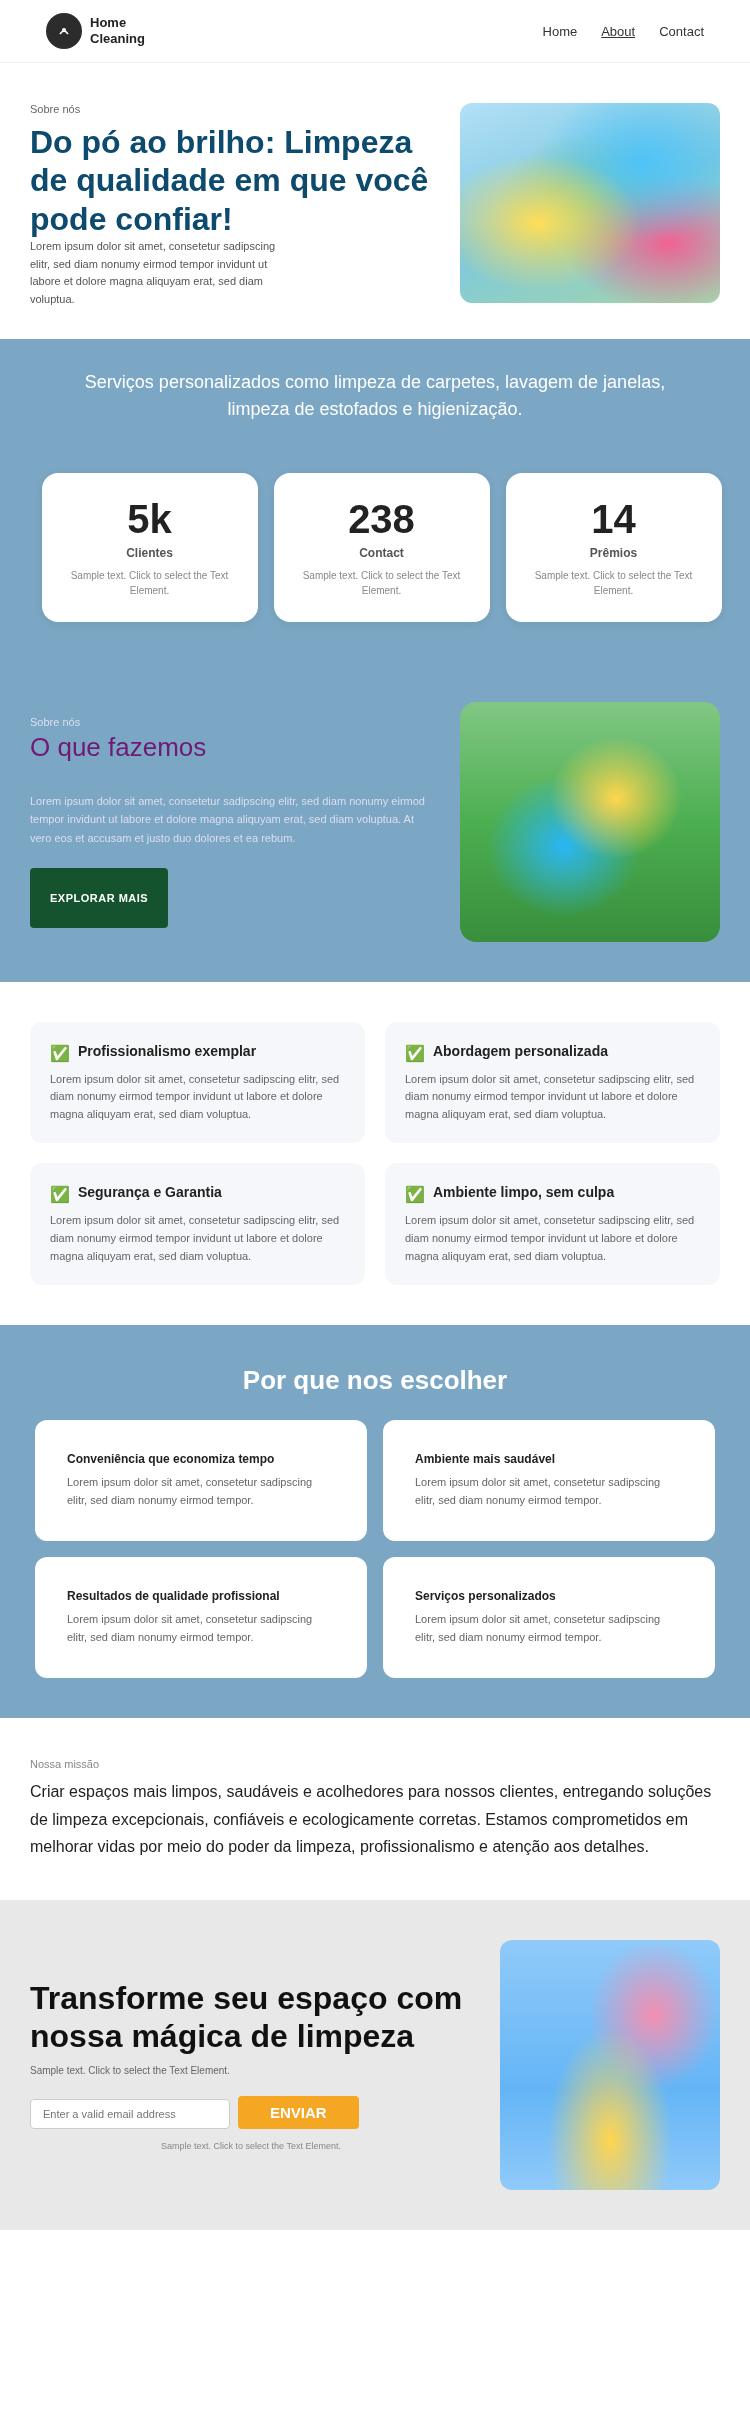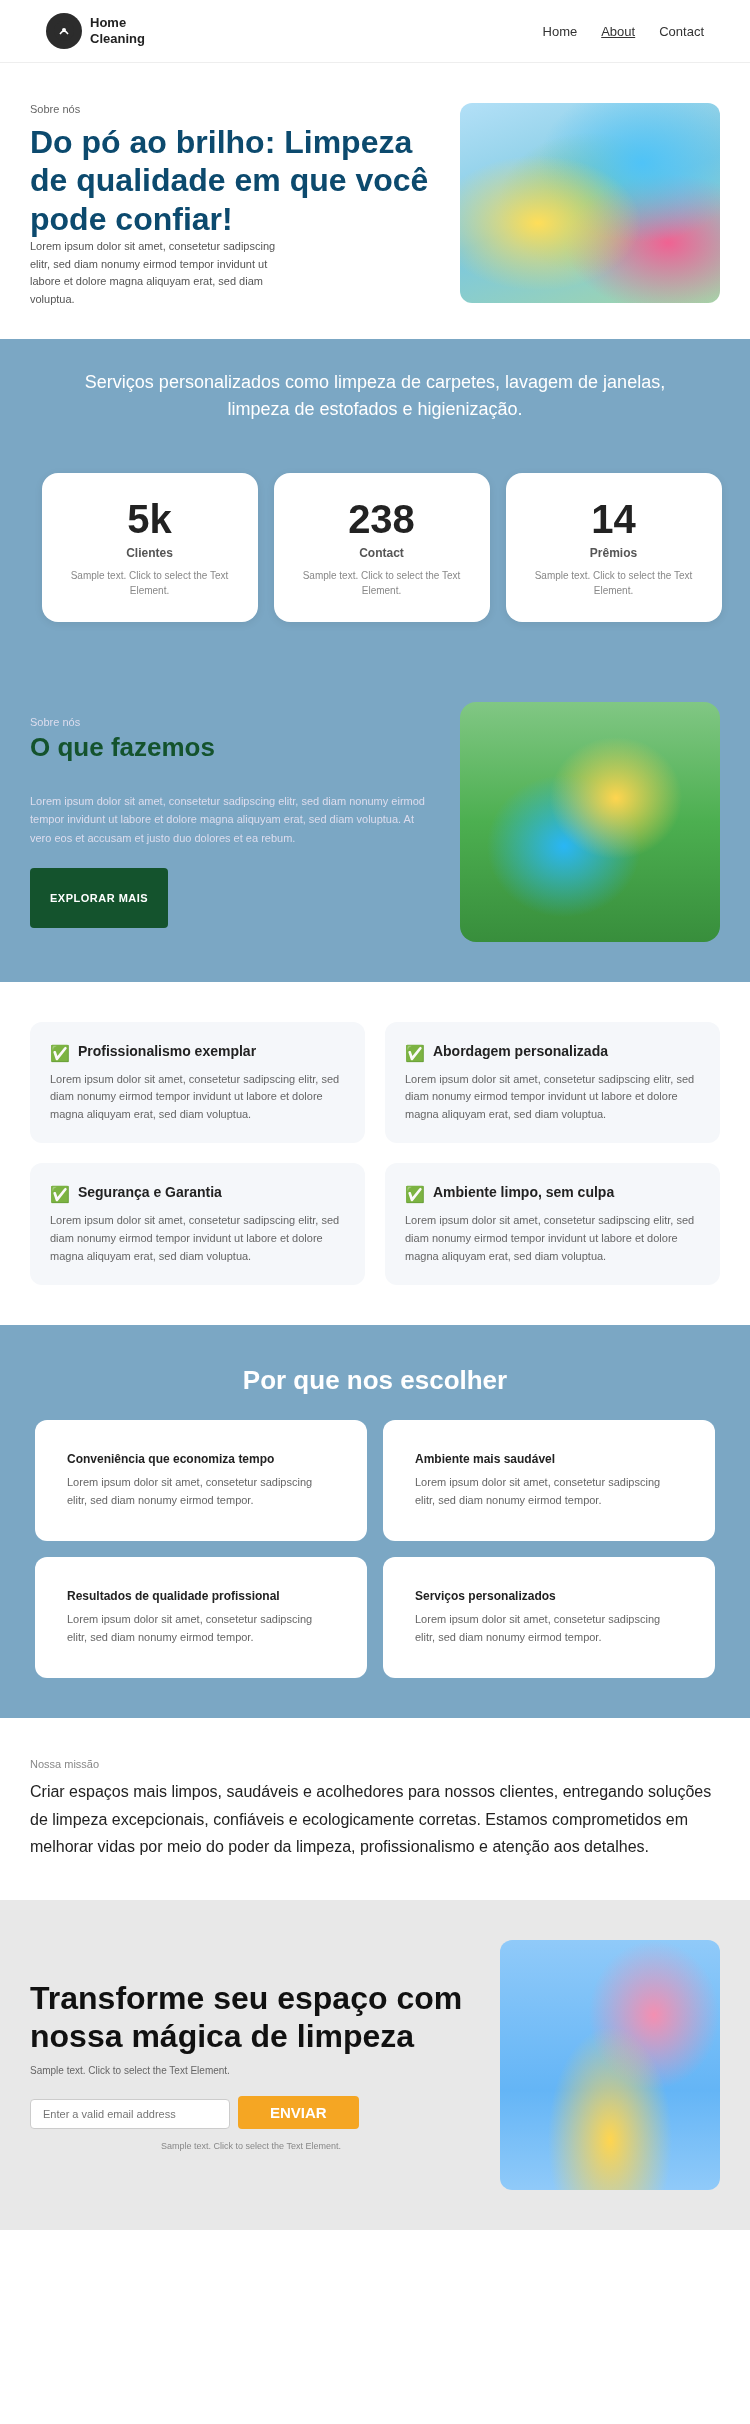--- a/index.html
+++ b/index.html
@@ -68,21 +68,21 @@
     .stat-label { font-size: 12px; color: #555; font-weight: 600; margin-bottom: 8px; }
     .stat-desc { font-size: 10px; color: #888; line-height: 1.5; }
 
     
     .about-section {
       background: #7ba7c4; padding: 40px 30px;
       display: flex; gap: 30px; align-items: center;
     }
     .about-content { flex: 1; }
     .about-label { font-size: 11px; color: #dde; margin-bottom: 4px; }
-    .about-title { font-size: 26px; font-weight: 700; color: #14532d; margin-bottom: 29px; }
+    .about-title { font-size: 26px; font-weight: 400; color: #701a75; margin-bottom: 29px; }
     .about-desc { font-size: 11px; color: #dde; line-height: 1.7; margin-bottom: 20px; }
     .btn-explore {
       background: #14532d; color: #fff; border: none; border-radius: 4px;
       padding: 24px 20px; font-size: 11px; font-weight: 600; cursor: pointer;
       letter-spacing: 0.5px;
       text-align: center;
     }
     .about-image {
       width: 260px; height: 240px; border-radius: 16px; overflow: hidden; flex-shrink: 0;
       background: linear-gradient(135deg, #a8d8b0 0%, #7ec8c8 40%, #4a9e6e 100%);

